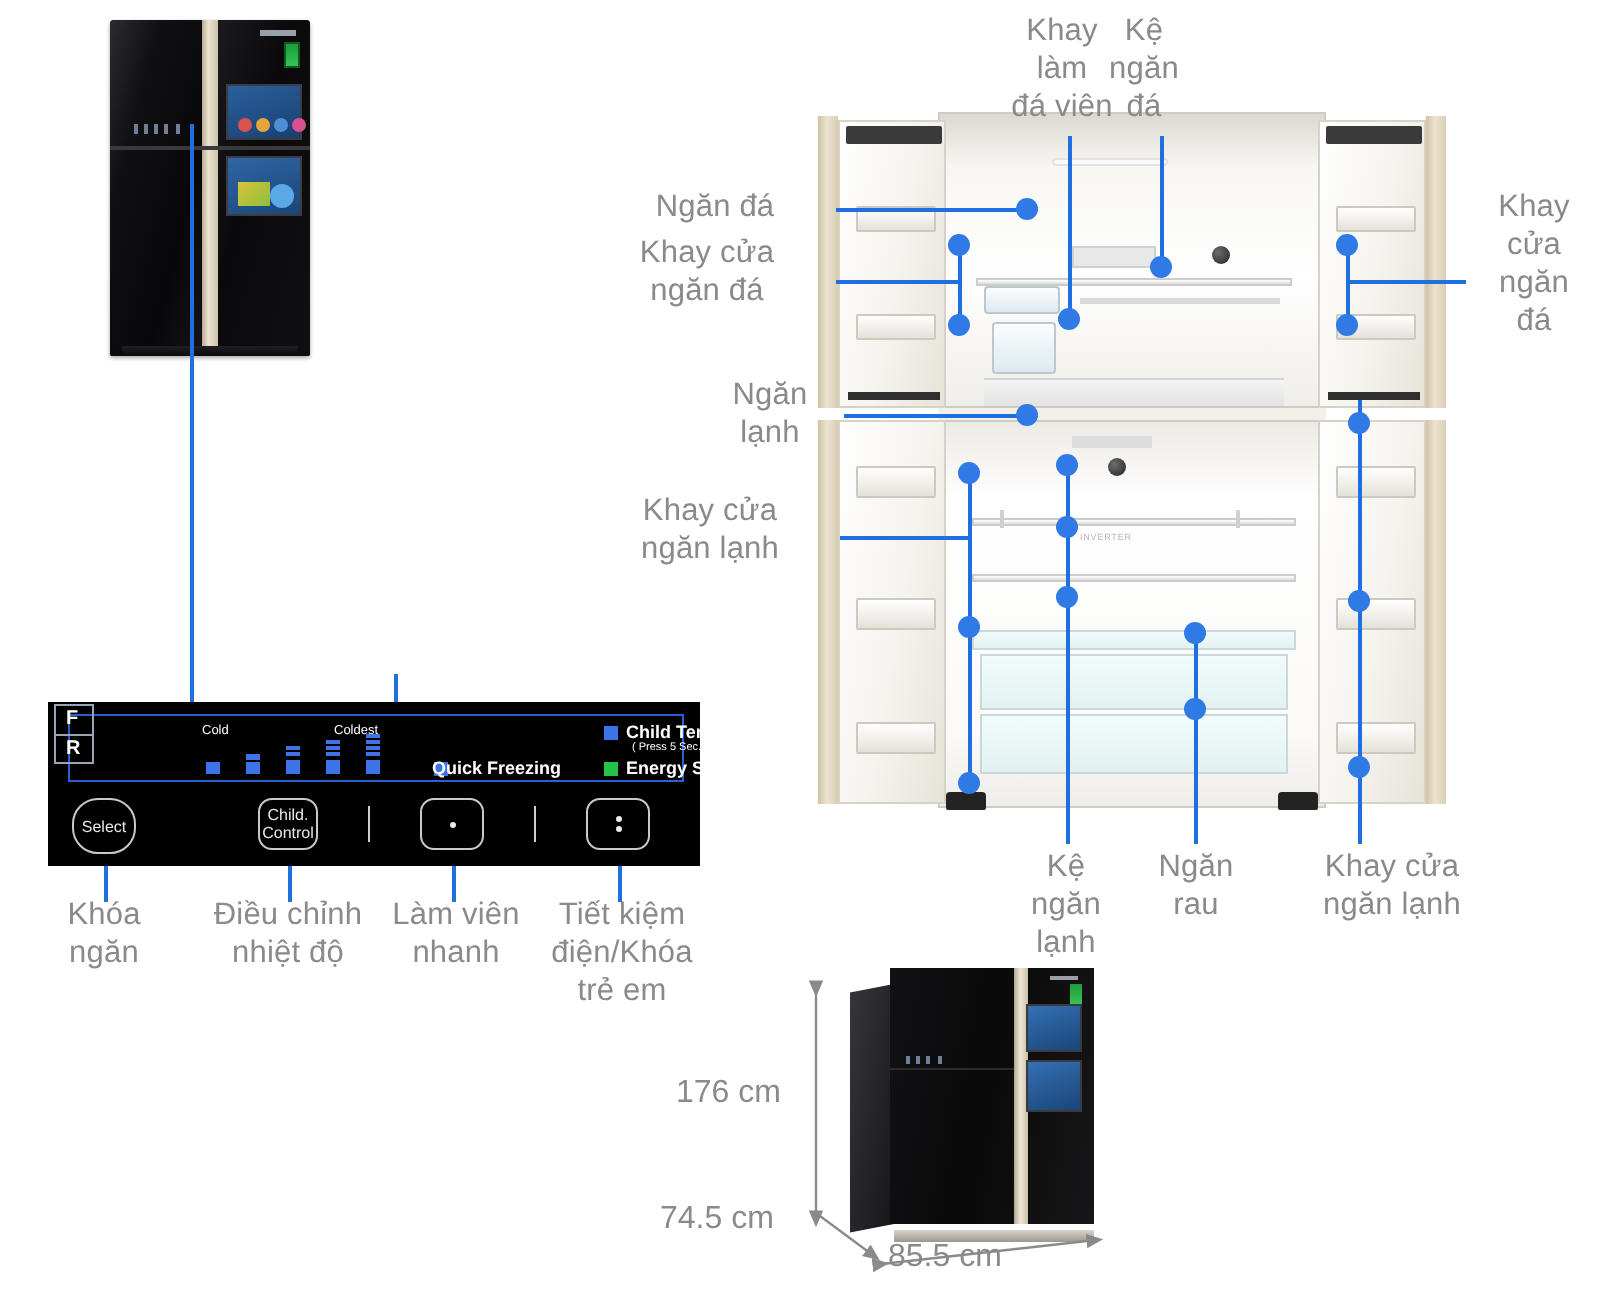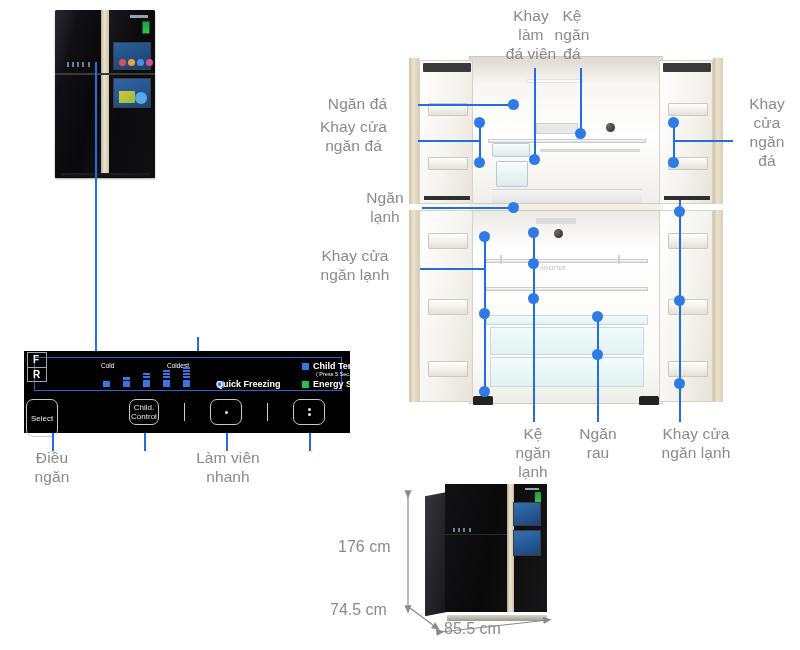--- a/index.html
+++ b/index.html
@@ -335,21 +335,21 @@
     <div class="sq" style="left:193px; top:30px; background:#3c74e8;"></div>
     <div class="statlbl" style="left:192px; top:28px;">Quick Freezing</div>
 
     <div class="sq" style="left:278px; top:12px; background:#3c74e8;"></div>
     <div class="statlbl" style="left:289px; top:10px;">Child Temp</div>
     <div class="sublbl" style="left:292px; top:20px;">( Press 5 Sec.)</div>
 
     <div class="sq" style="left:278px; top:30px; background:#24c44a;"></div>
     <div class="statlbl" style="left:289px; top:28px;">Energy Saving</div>
 
-    <div class="btn" style="left:2px; top:48px; width:32px; height:38px;">
+    <div class="btn" style="left:12px; top:48px; width:32px; height:28px;border-radius:13px;">
       <span>Select</span>
     </div>
     <div class="btn" style="left:105px; top:48px; width:30px; height:26px;">
       <span>Child.</span>
       <span>Control</span>
     </div>
     <div class="tick" style="left:160px; top:52px; height:18px;"></div>
     <div class="btn" style="left:186px; top:48px; width:32px; height:26px;">
       <span class="bdot"></span>
     </div>
@@ -358,24 +358,29 @@
       <span class="bdot"></span>
       <span class="bdot"></span>
     </div>
   </div>
 
   <div class="line vline" style="left:52px; top:433px; height:18px;"></div>
   <div class="line vline" style="left:144px; top:433px; height:18px;"></div>
   <div class="line vline" style="left:226px; top:433px; height:18px;"></div>
   <div class="line vline" style="left:309px; top:433px; height:18px;"></div>
 
-  <div class="lbl c" style="left:10px; top:448px; width:84px;">Điều
+  <div class="lbl c" style="left:10px; top:448px; width:84px;">Khóa
 ngăn</div>
+  <div class="lbl c" style="left:96px; top:448px; width:96px;">Điều chỉnh
+nhiệt độ</div>
   <div class="lbl c" style="left:186px; top:448px; width:84px;">Làm viên
 nhanh</div>
+  <div class="lbl c" style="left:266px; top:448px; width:90px;">Tiết kiệm
+điện/Khóa
+trẻ em</div>
 
   <div id="fridgeBig">
 
     <div class="cab"></div>
 
     <div class="cabTop">
       <div class="lightbar" style="left:56px; top:22px; width:58px;"></div>
       <div class="shelf" style="left:18px; top:82px; width:158px;"></div>
       <div style="position:absolute;left:66px;top:66px;width:42px;height:11px;background:#e8e8e8;border:1px solid #d0d0d0;"></div>
       <div class="knob" style="left:136px; top:66px;"></div>

